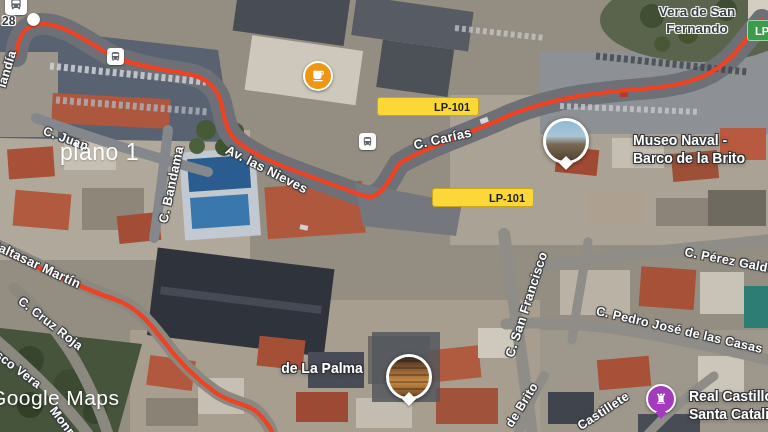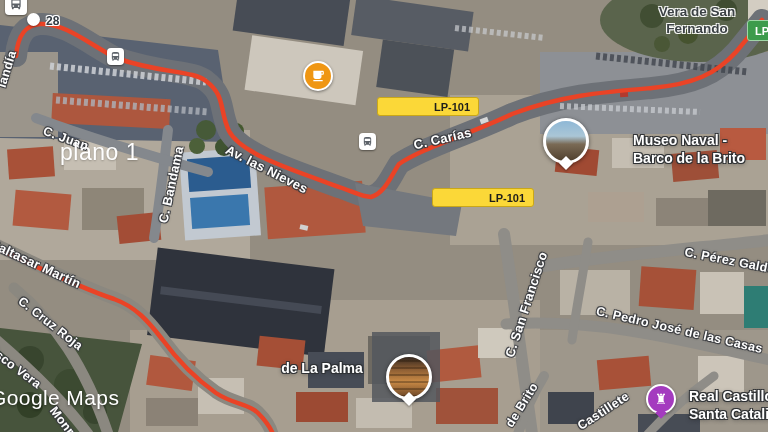--- a/index.html
+++ b/index.html
@@ -45,21 +45,21 @@
   .insular-photo{background:linear-gradient(180deg,#32271f 0%,#8a5c33 30%,#c98a45 62%,#6b4526 100%);}
   .photo-stripes{width:100%;height:100%;
     background:repeating-linear-gradient(0deg,rgba(40,25,10,.35) 0 2px,transparent 2px 7px);}
   .castle-tail{width:8px;height:8px;background:var(--marker-purple,#a43bbf);
     transform:rotate(45deg);margin:-5px auto 0;}
   .castle-glyph{color:#fff;font-size:14px;line-height:1;}
 
   #annotation-plano{position:absolute;z-index:5;color:#fff;font-size:23px;font-weight:500;
     letter-spacing:.5px;text-shadow:0 1px 2px rgba(0,0,0,.25);}
   #left-edge-number{position:absolute;z-index:4;color:#363d44;font-size:12px;font-weight:bold;
-    text-shadow:-1px -1px 0 #fff,1px -1px 0 #fff,-1px 1px 0 #fff,1px 1px 0 #fff;margin-left:44px;}
+    text-shadow:-1px -1px 0 #fff,1px -1px 0 #fff,-1px 1px 0 #fff,1px 1px 0 #fff;}
   #watermark{position:absolute;z-index:9;color:#fff;font-size:21px;font-weight:500;
     letter-spacing:.4px;text-shadow:0 1px 3px rgba(0,0,0,.5);}
 </style>
 </head>
 <body>
 
 <svg id="map-canvas" width="768" height="432" viewBox="0 0 768 432">
   <g>
     <rect width="768" height="432" fill="#948d81"></rect>
     <rect x="0" y="130" width="250" height="130" fill="#b0a89b"></rect>

